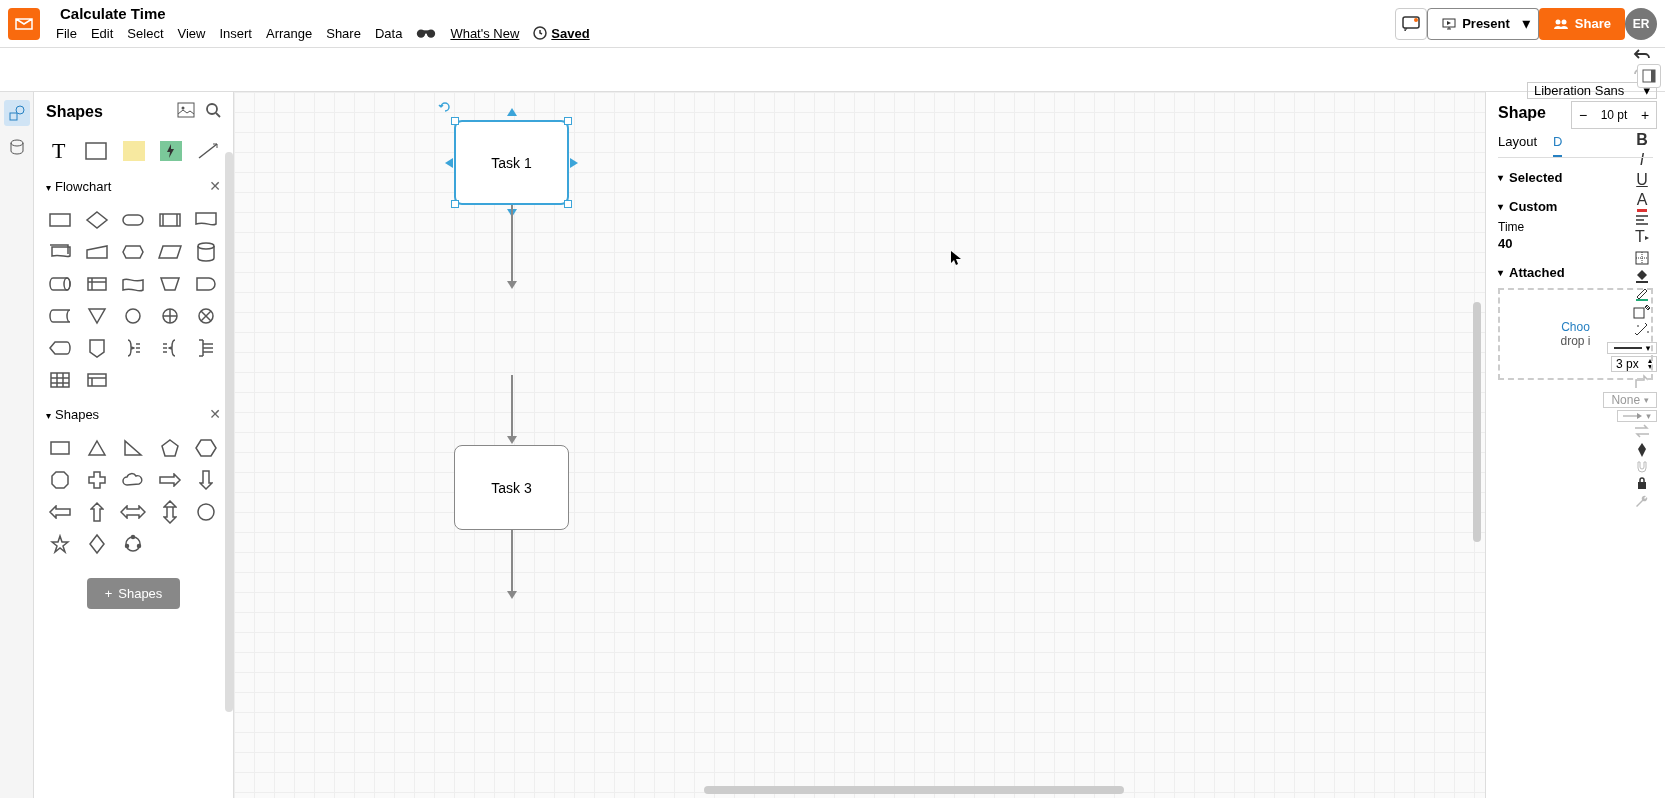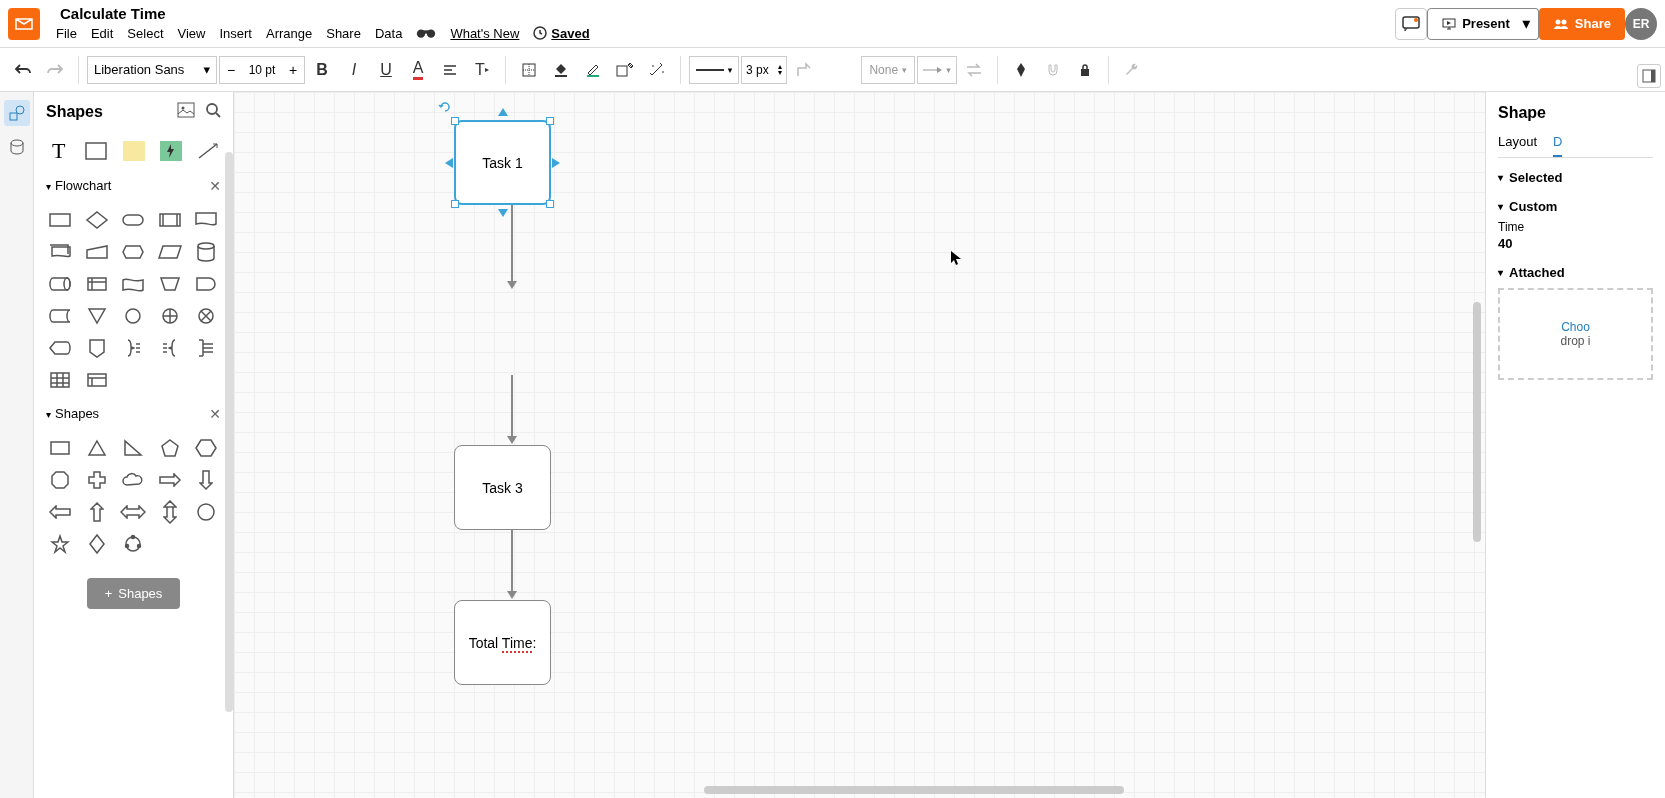--- a/index.html
+++ b/index.html
@@ -17,21 +17,21 @@
     .binocular { width: 20px; height: 16px; }
     .saved { display: flex; align-items: center; gap: 4px; text-decoration: underline; font-weight: bold; }
     .top-right { margin-left: auto; display: flex; align-items: center; }
     .btn-icon { width: 32px; height: 32px; border: 1px solid #ccc; border-radius: 4px; display: flex; align-items: center; justify-content: center; cursor: pointer; background: #fff; }
     .btn-present { display: flex; align-items: center; gap: 6px; padding: 0 14px; height: 32px; border: 1px solid #888; border-radius: 4px; font-size: 13px; font-weight: bold; cursor: pointer; background: #fff; }
     .btn-dropdown { width: 24px; height: 32px; border: 1px solid #888; border-left: none; border-radius: 0 4px 4px 0; display: flex; align-items: center; justify-content: center; cursor: pointer; background: #fff; margin-left: -10px; }
     .btn-share { display: flex; align-items: center; gap: 6px; padding: 0 14px; height: 32px; background: #f96a0e; color: #fff; border-radius: 4px; font-size: 13px; font-weight: bold; cursor: pointer; }
     .avatar { width: 32px; height: 32px; border-radius: 50%; background: #777; color: #fff; display: flex; align-items: center; justify-content: center; font-size: 12px; font-weight: bold; }
     
     
-    .toolbar { display: flex; align-items: center; height: 44px; padding: 0 8px; border-bottom: 1px solid #ddd; gap: 2px; }
+    .toolbar { display: flex; align-items: flex-end; height: 44px; padding: 0 8px; border-bottom: 1px solid #ddd; gap: 2px; flex-direction: column; }
     .tb-btn { width: 30px; height: 30px; display: flex; align-items: center; justify-content: center; cursor: pointer; color: #333; border-radius: 2px; }
     .tb-btn.disabled { color: #bbb; }
     .tb-sep { width: 1px; height: 28px; background: #ddd; margin: 0 6px; }
     .font-select { width: 130px; height: 28px; border: 1px solid #ccc; font-size: 13px; padding: 0 6px; display: flex; align-items: center; justify-content: space-between; cursor: pointer; }
     .size-group { display: flex; align-items: center; border: 1px solid #ccc; height: 28px; }
     .size-btn { width: 22px; height: 26px; display: flex; align-items: center; justify-content: center; cursor: pointer; font-size: 14px; }
     .size-input { width: 40px; text-align: center; border: none; font-size: 12px; }
     .line-select { width: 50px; height: 28px; border: 1px solid #ccc; display: flex; align-items: center; justify-content: center; cursor: pointer; gap: 4px; }
     .px-select { width: 46px; height: 28px; border: 1px solid #ccc; display: flex; align-items: center; justify-content: space-between; padding: 0 4px; font-size: 12px; cursor: pointer; }
     .none-select { width: 54px; height: 28px; border: 1px solid #ccc; display: flex; align-items: center; justify-content: center; gap: 4px; font-size: 12px; color: #999; cursor: pointer; margin-left: 40px; }
@@ -50,40 +50,40 @@
     .shapes-panel { width: 200px; border-right: 1px solid #ddd; display: flex; flex-direction: column; position: relative; }
     .panel-header { display: flex; align-items: center; justify-content: space-between; padding: 10px 12px; }
     .panel-title { font-weight: bold; font-size: 16px; }
     .panel-icons { display: flex; gap: 10px; }
     .panel-icon { cursor: pointer; }
     .quick-shapes { display: flex; gap: 8px; padding: 6px 10px; }
     .quick-shape { width: 30px; height: 26px; display: flex; align-items: center; justify-content: center; cursor: pointer; }
     .qs-note { background: #f7e9a0; width: 22px; height: 20px; }
     .qs-dynamic { background: #7bc89a; width: 22px; height: 20px; display:flex; align-items:center; justify-content:center; }
     
-    .section-header { display: flex; align-items: flex-start; justify-content: space-between; padding: 8px 12px; font-size: 13px; cursor: pointer; }
+    .section-header { display: flex; align-items: center; justify-content: space-between; padding: 8px 12px; font-size: 13px; cursor: pointer; }
     .section-header .caret { font-size: 10px; margin-right: 4px; }
     .section-close { cursor: pointer; color: #666; font-size: 14px; }
     .shape-grid { display: grid; grid-template-columns: repeat(5, 1fr); gap: 8px; padding: 6px 12px; }
     .shape-cell { width: 28px; height: 24px; display: flex; align-items: center; justify-content: center; cursor: pointer; }
     .shape-cell svg { stroke: #555; fill: none; stroke-width: 1.5; }
     
     .shapes-btn { margin: 16px auto 8px; background: #888; color: #fff; padding: 8px 18px; border-radius: 4px; display: flex; align-items: center; gap: 6px; font-size: 13px; cursor: pointer; width: fit-content; }
     .import-row { border-top: 1px solid #ddd; padding: 12px 16px; display: flex; align-items: center; gap: 10px; font-size: 13px; cursor: pointer; margin-top: auto; }
     .panel-scroll { position: absolute; right: 0; top: 60px; width: 8px; height: 560px; background: #ddd; border-radius: 4px; }
     
     
     .canvas-wrap { flex: 1; position: relative; overflow: hidden; background: #fafafa; }
     .canvas-grid { position: absolute; inset: 0; background-image: 
       linear-gradient(to right, #eee 1px, transparent 1px),
       linear-gradient(to bottom, #eee 1px, transparent 1px);
       background-size: 20px 20px; }
     .canvas-content { position: absolute; inset: 0; }
     
-    .node { position: absolute; width: 97px; height: 85px; border: 1px solid #888; border-radius: 8px; background: #fff; display: flex; align-items: center; justify-content: center; font-size: 14px; }
+    .node { position: absolute; width: 115px; height: 85px; border: 1px solid #888; border-radius: 8px; background: #fff; display: flex; align-items: center; justify-content: center; font-size: 14px; }
     .node.selected { border: 2px solid #3ba4d9; }
     .selection-handle { position: absolute; width: 8px; height: 8px; background: #fff; border: 1.5px solid #3ba4d9; }
     .selection-arrow { position: absolute; width: 0; height: 0; border-left: 5px solid transparent; border-right: 5px solid transparent; border-bottom: 8px solid #3ba4d9; }
     .rotate-handle { position: absolute; width: 14px; height: 14px; top: -22px; left: -18px; }
     .connector { position: absolute; width: 2px; background: #888; }
     .arrowhead { position: absolute; width: 0; height: 0; border-left: 5px solid transparent; border-right: 5px solid transparent; border-top: 8px solid #888; }
     .underline-red { border-bottom: 2px dotted #d33; }
     
     .canvas-scroll-h { position: absolute; bottom: 4px; left: 470px; width: 420px; height: 8px; background: #ccc; border-radius: 4px; }
     .canvas-scroll-v { position: absolute; right: 4px; top: 210px; width: 8px; height: 240px; background: #ccc; border-radius: 4px; }
@@ -662,23 +662,20 @@
       <div class="connector" style="left:277px;top:283px;height:63px"></div>
       <div class="arrowhead" style="left:273px;top:344px"></div>
 
       <div class="node" style="left:220px;top:353px">
         <span>Task 3</span>
       </div>
 
       <div class="connector" style="left:277px;top:438px;height:63px"></div>
       <div class="arrowhead" style="left:273px;top:499px"></div>
 
-      <div class="node" style="left:220px;top:508px">
-        <span><span>Total </span><span class="underline-red">Time</span><span>:</span></span>
-      </div>
 
       <div class="cursor"><svg width="12" height="16" viewBox="0 0 12 16">
             <path d="M1 1l0 12 3-3 2 5 2-1-2-5 5 0z" fill="#000"></path>
           </svg></div>
 
     </div>
     <div class="canvas-scroll-h"></div>
     <div class="canvas-scroll-v"></div>
   </div>
 

